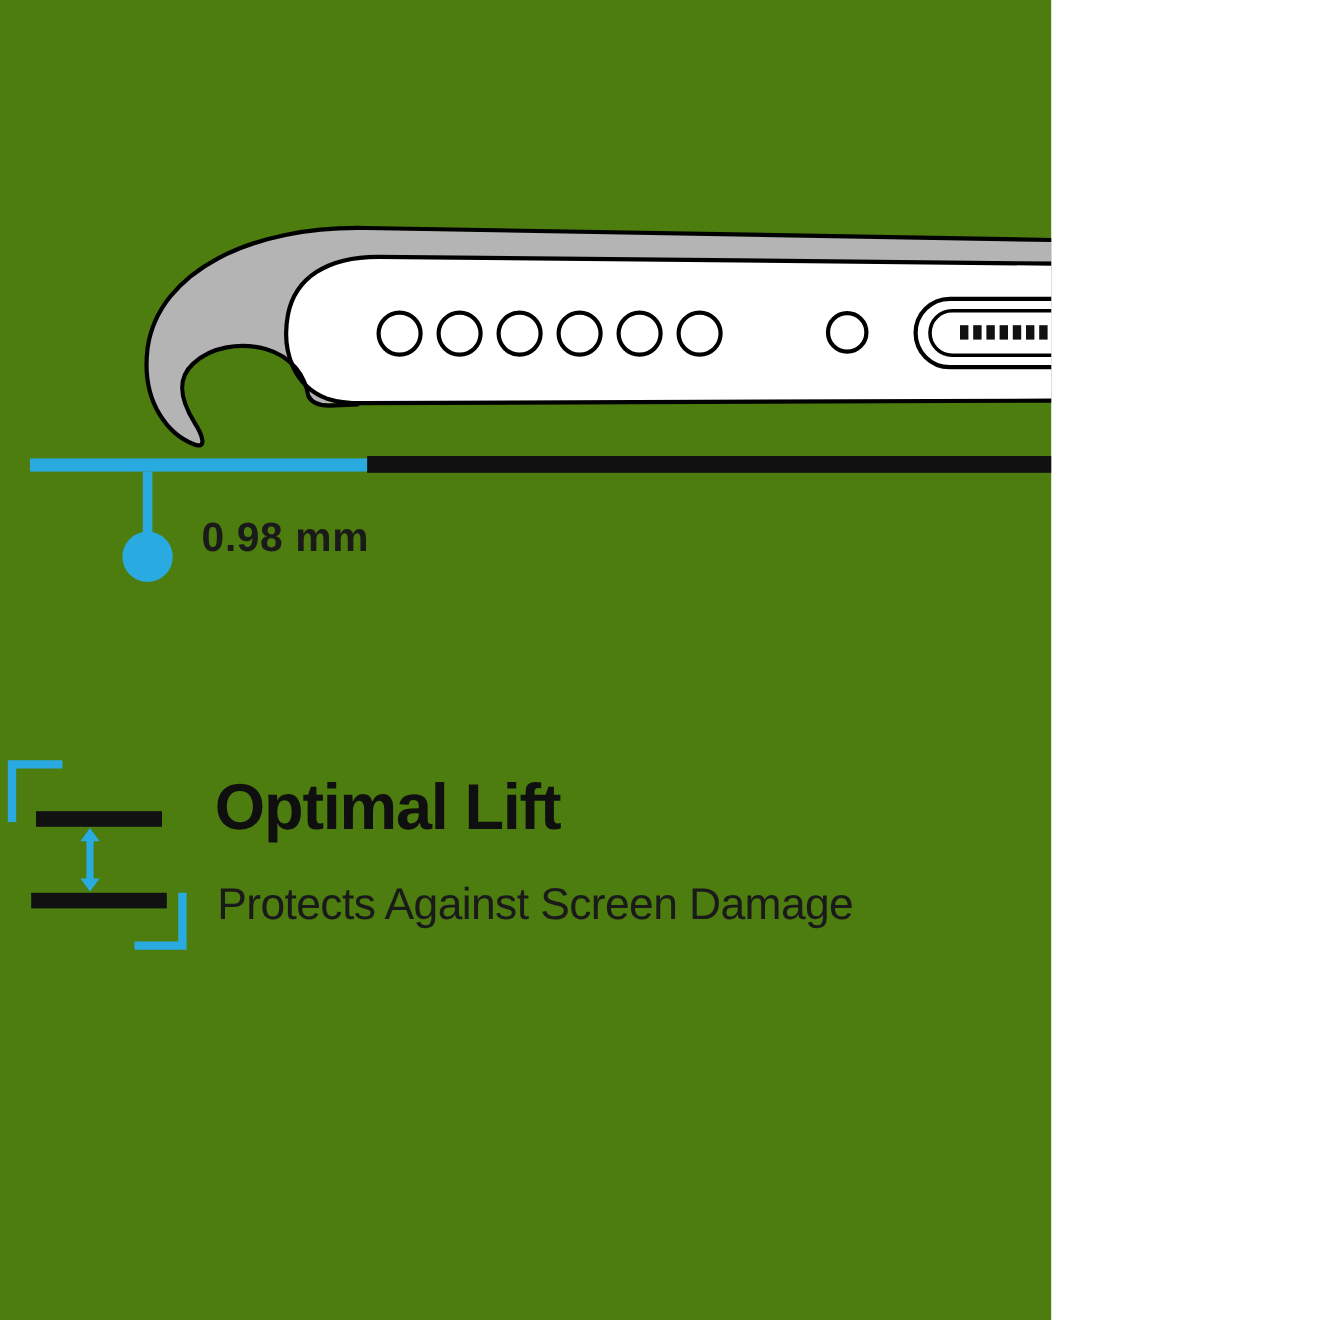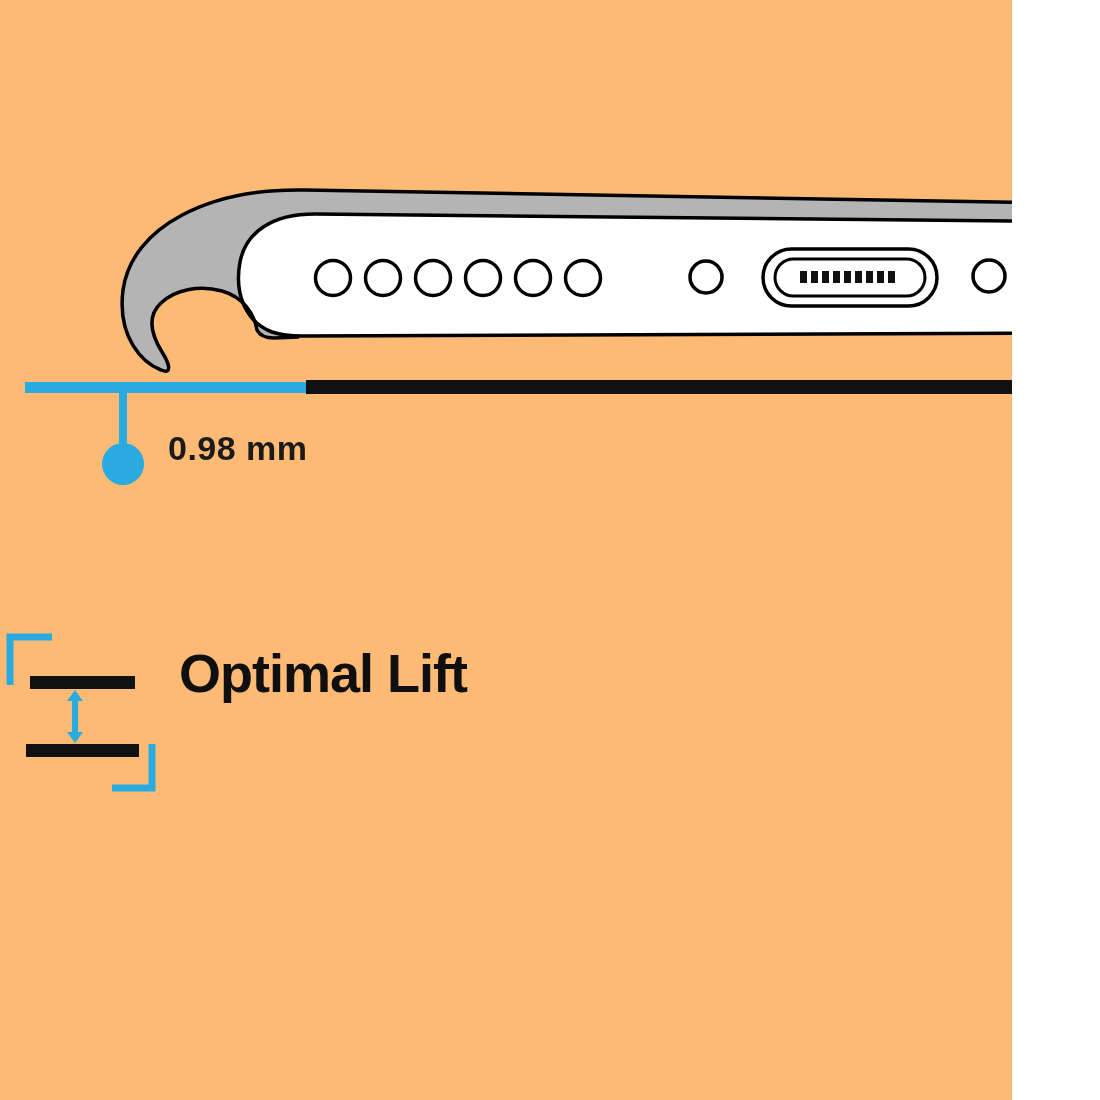--- a/index.html
+++ b/index.html
@@ -1,19 +1,19 @@
 <!DOCTYPE html>
 <html style="--accent-cyan: #29abe2; --case-gray: #b4b4b4; --line-black: #111111; --text-black: #1a1a1a;"><head>
 <meta charset="utf-8">
 <style>
   html,body{margin:0;padding:0;background:#fff;}
   .page{
     position:relative;
-    width:1012px;height:1100px;
-    background:#fdba74;
+    width:876px;height:1100px;
+    background:#4d7c0f;
     overflow:hidden;
     font-family:"Liberation Sans",sans-serif;
   }
   svg{position:absolute;display:block;}
   #illustration{left:0;top:0;}
   #lift-icon{left:0;top:620px;}
 
   
   .case-fill{fill:var(--case-gray,#b4b4b4);}
   .case-outline{fill:none;stroke:#000;stroke-width:3.5;stroke-linecap:round;}
@@ -117,14 +117,15 @@
     <rect class="black-fill" x="30" y="56" width="105" height="13"></rect>
     <rect class="black-fill" x="26" y="124" width="113" height="13"></rect>
     <g>
       <line class="cyan-stroke" stroke-width="6" x1="75" y1="79" x2="75" y2="114"></line>
       <polygon class="cyan-fill" points="75,70 67,81 83,81"></polygon>
       <polygon class="cyan-fill" points="75,123 67,112 83,112"></polygon>
     </g>
   </svg>
 
   <div class="feature-title">Optimal Lift</div>
+  <div class="feature-subtitle">Protects Against Screen Damage</div>
 
 </div>
 
 </body></html>

